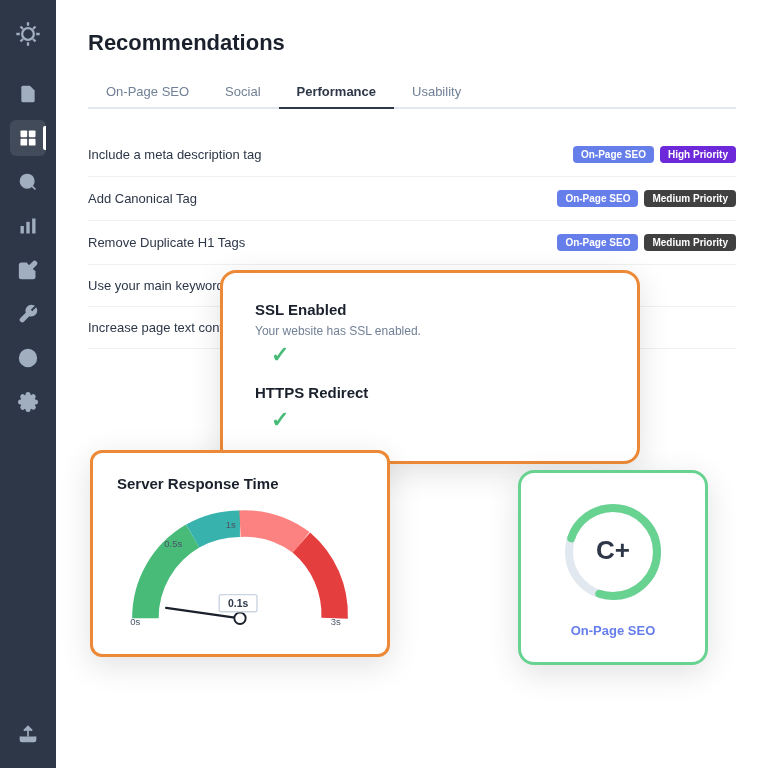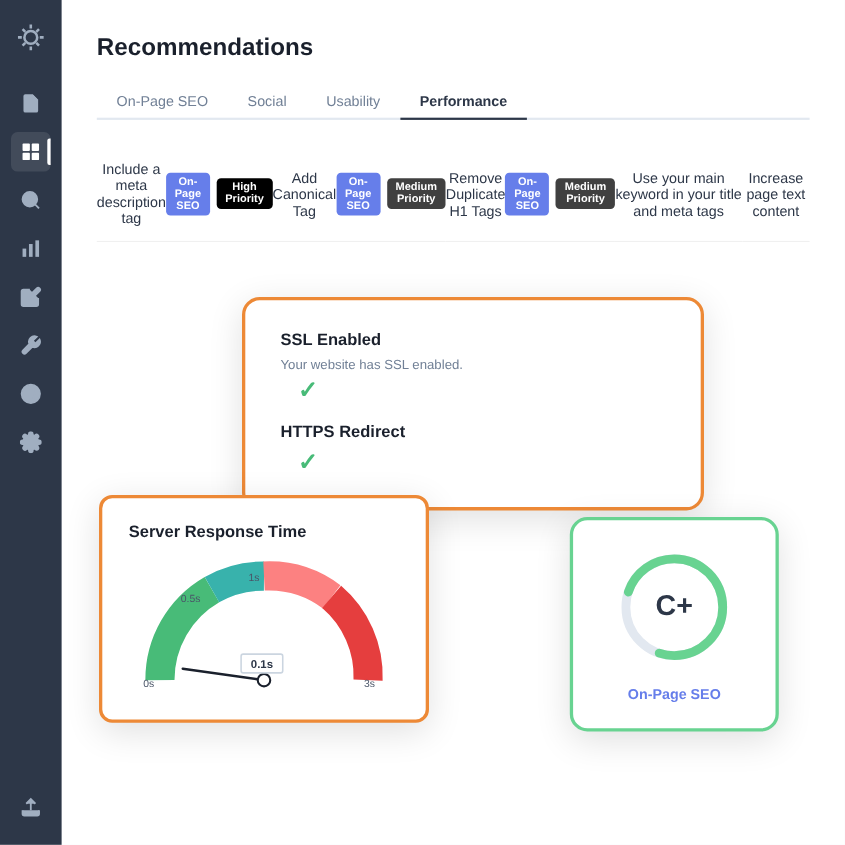--- a/index.html
+++ b/index.html
@@ -79,41 +79,41 @@
       border-bottom: 2px solid transparent;
       margin-bottom: -2px;
     }
     .tab.active {
       color: #2d3748;
       border-bottom: 2px solid #2d3748;
       font-weight: 600;
     }
 
     
-    .rec-list { display: flex; flex-direction: row; gap: 0; text-align: center; }
+    .rec-list { display: flex; flex-direction: column; gap: 0; }
     .rec-item {
       display: flex;
       align-items: center;
       justify-content: space-between;
       padding: 13px 0;
       border-bottom: 1px solid #f0f0f0;
       font-size: 13px;
       color: #2d3748;
     }
     .rec-item-text { flex: 1; }
     .rec-badges { display: flex; gap: 6px; align-items: center; }
     .badge {
       padding: 3px 8px;
       border-radius: 4px;
       font-size: 10px;
       font-weight: 600;
       color: #fff;
     }
     .badge-seo { background: #667eea; }
-    .badge-high { background: #000000; }
+    .badge-high { background: #6d28d9; }
     .badge-medium { background: #404040; }
 
     
     
     .ssl-card {
       position: absolute;
       left: 220px;
       top: 270px;
       width: 420px;
       background: #fff;
@@ -299,22 +299,22 @@
       </svg>
   </div>
 </nav>
 
 <main class="main">
   <h1 class="page-title">Recommendations</h1>
 
   <div class="tabs">
     <div class="tab">On-Page SEO</div>
     <div class="tab">Social</div>
+    <div class="tab active">Performance</div>
     <div class="tab">Usability</div>
-    <div class="tab active">Performance</div>
   </div>
 
   <div class="rec-list">
     <div class="rec-item">
       <span class="rec-item-text">Include a meta description tag</span>
       <div class="rec-badges">
         <span class="badge badge-seo">On-Page SEO</span>
         <span class="badge badge-high">High Priority</span>
       </div>
     </div>

